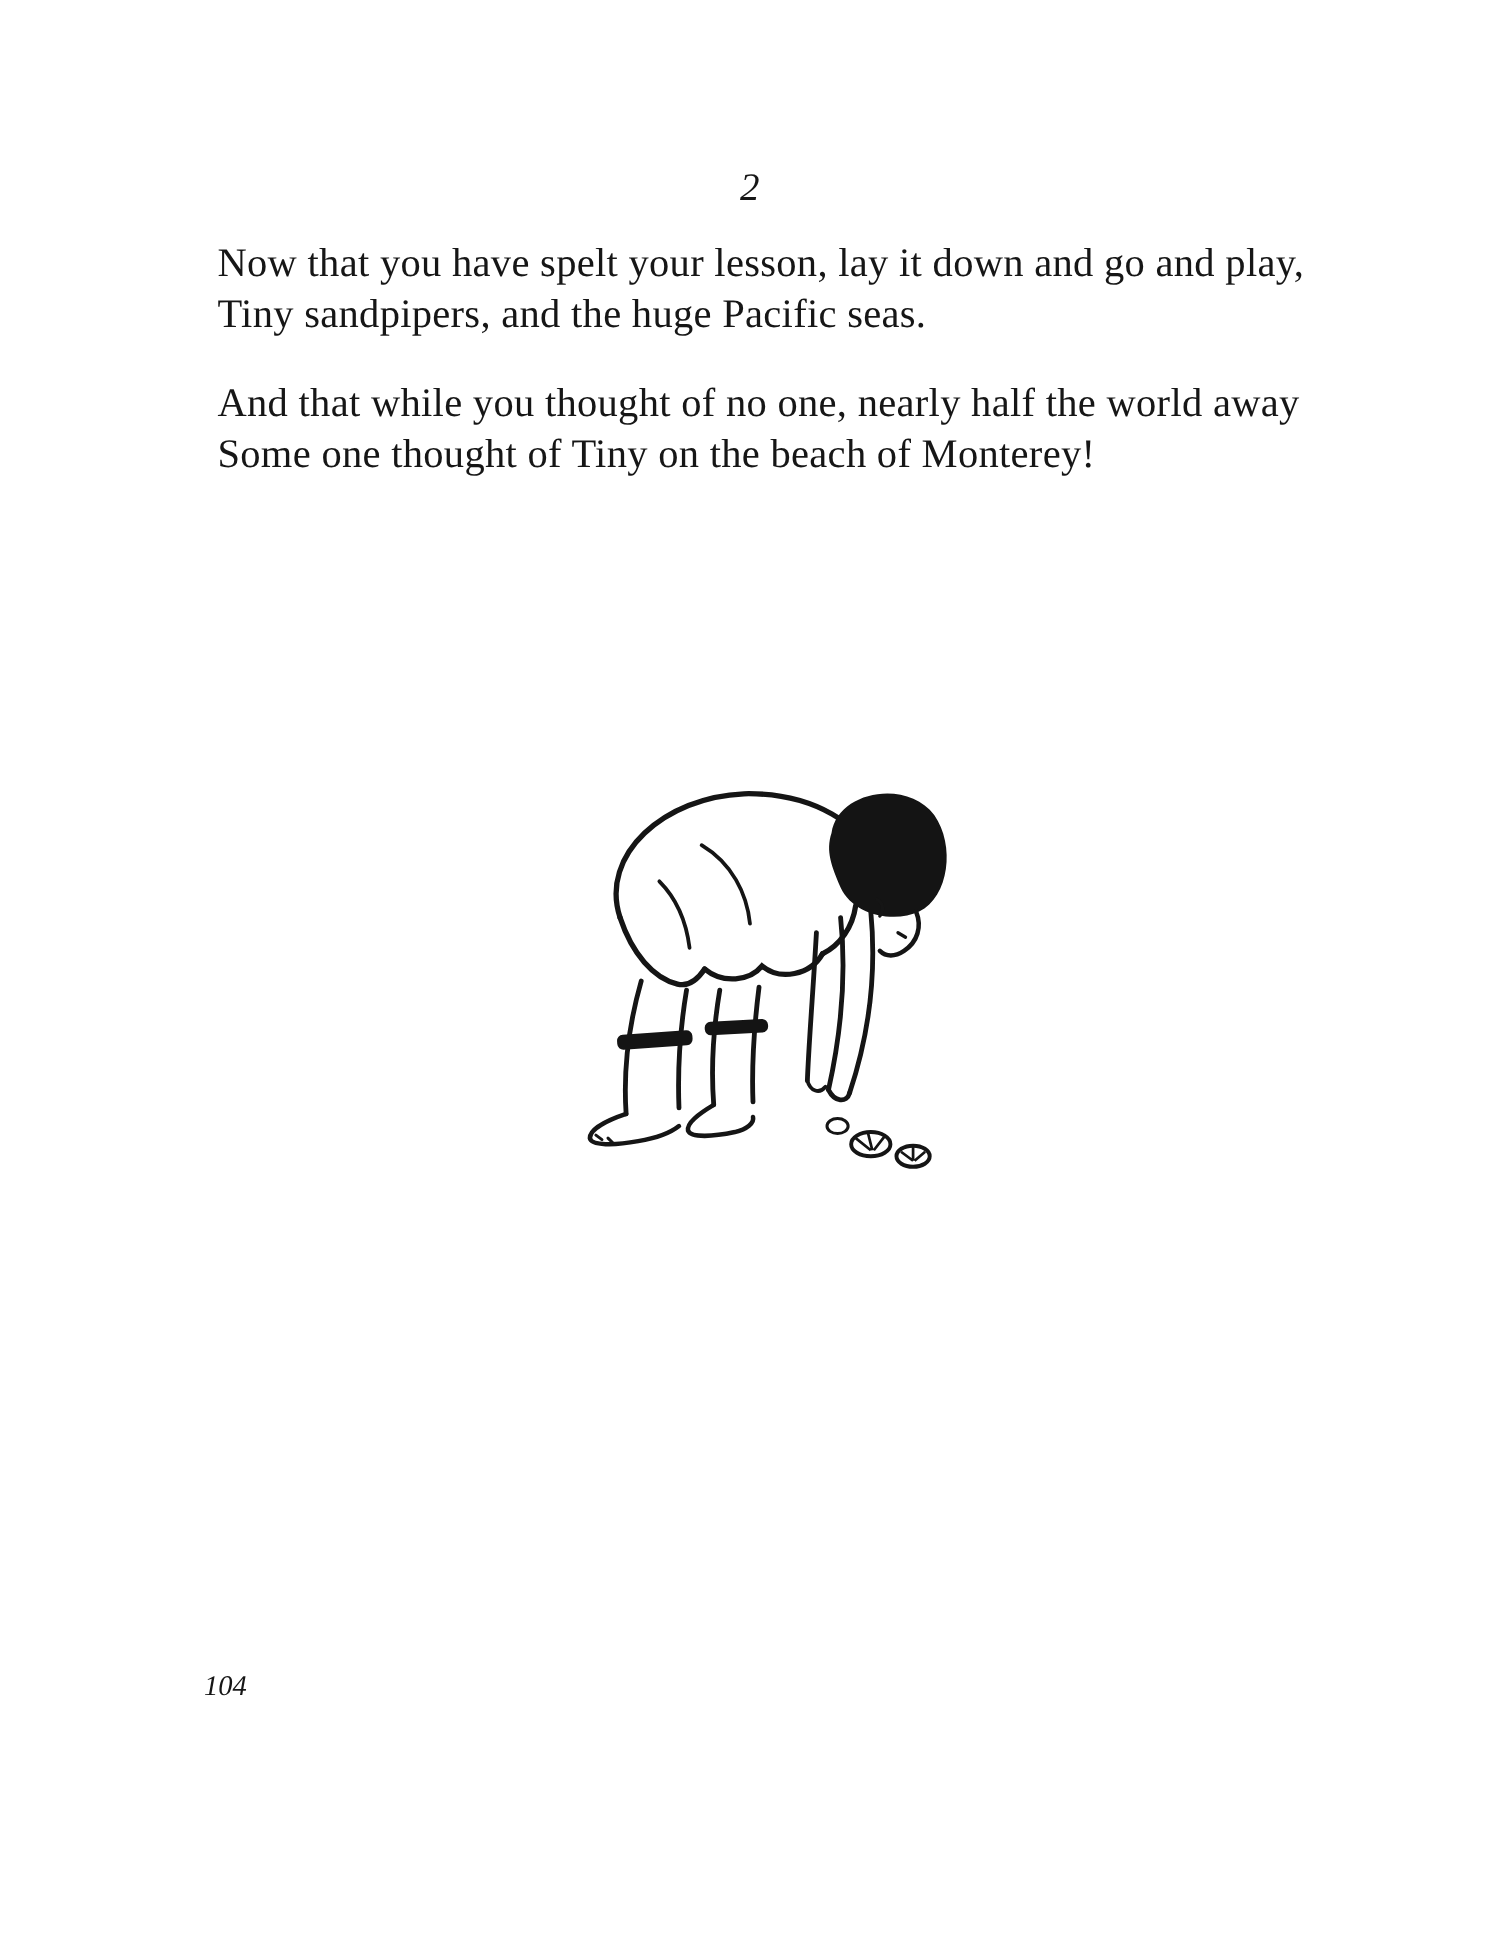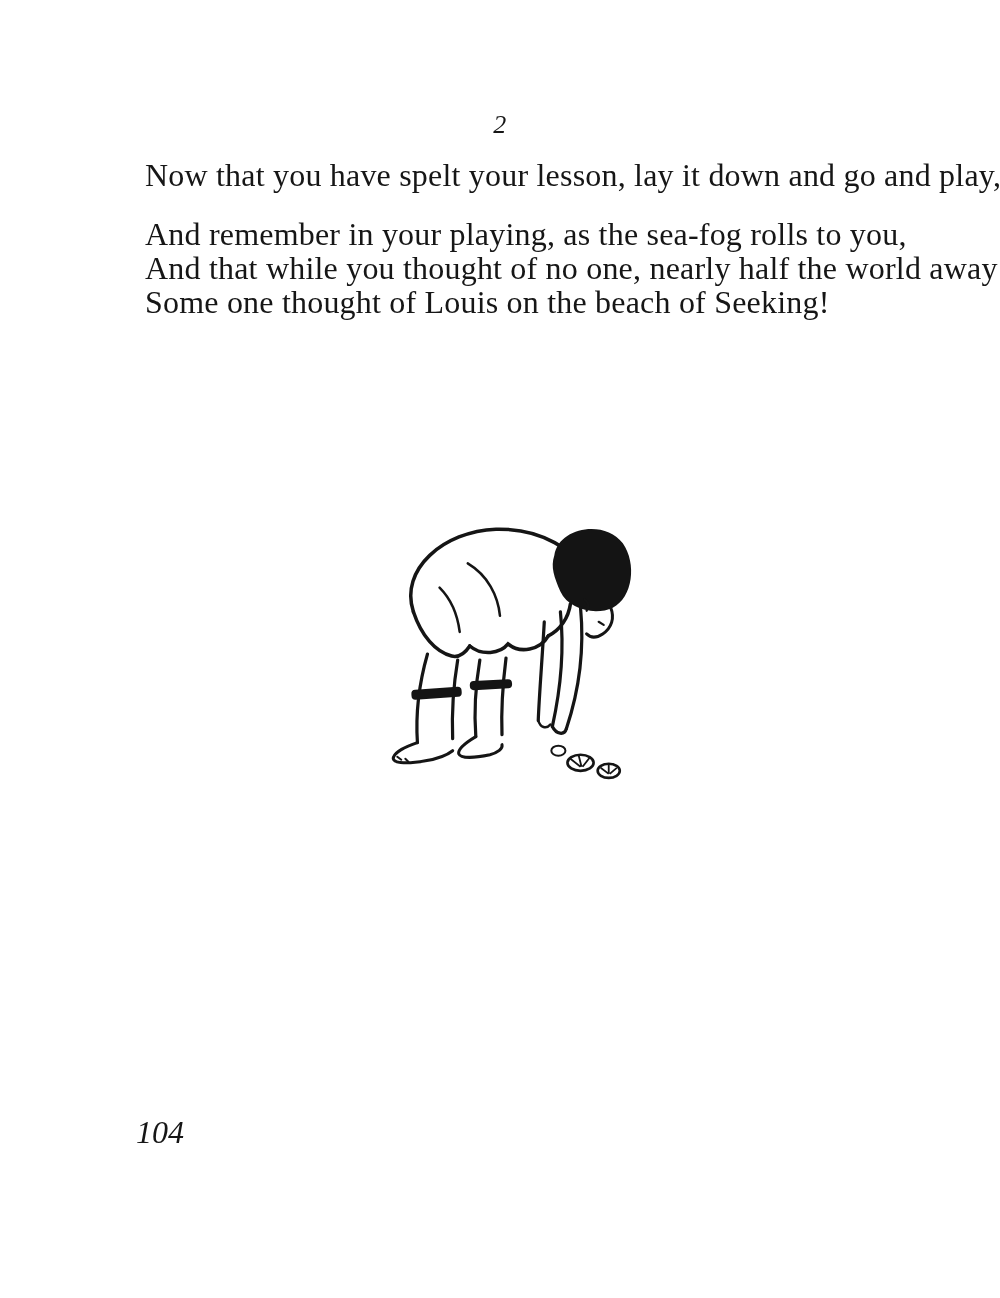--- a/index.html
+++ b/index.html
@@ -30,57 +30,57 @@
   .poem {
     position: absolute;
     left: 145px;
     top: 158px;
     width: 760px;
   }
   .stanza {
     margin: 0 0 25px 0;
   }
   .poem-line {
-    font-size: 32px;
+    font-size: 27px;
     line-height: 34px;
     white-space: nowrap;
     letter-spacing: 0.2px;
   }
   .illustration {
     position: absolute;
     left: 343px;
     top: 503px;
     width: 320px;
     height: 292px;
   }
   .page-number {
     position: absolute;
     left: 136px;
     top: 1114px;
     font-style: italic;
-    font-size: 32px;
+    font-size: 19px;
   }
 </style>
 </head>
 <body>
 
 <div class="page">
 
   <div class="section-number">2</div>
 
   <div class="poem">
 
     <div class="stanza">
       <div class="poem-line">Now that you have spelt your lesson, lay it down and go and play,</div>
+      <div class="poem-line">Tiny sandpipers, and the huge Pacific seas.</div>
     </div>
 
     <div class="stanza">
-      <div class="poem-line">And remember in your playing, as the sea-fog rolls to you,</div>
       <div class="poem-line">And that while you thought of no one, nearly half the world away</div>
-      <div class="poem-line">Some one thought of Louis on the beach of Seeking!</div>
+      <div class="poem-line">Some one thought of Tiny on the beach of Monterey!</div>
     </div>
 
   </div>
 
   <div class="illustration">
     <svg viewBox="0 0 310 290" width="320" height="292" aria-hidden="true">
 
       <g fill="none" stroke="#151515" stroke-width="3.5" stroke-linecap="round">
         <path d="M 66 108 C 52 66, 96 28, 148 26 C 196 25, 226 48, 236 70"></path>
         <path d="M 66 108 C 74 132, 88 148, 104 152 C 112 154, 118 148, 122 142"></path>

